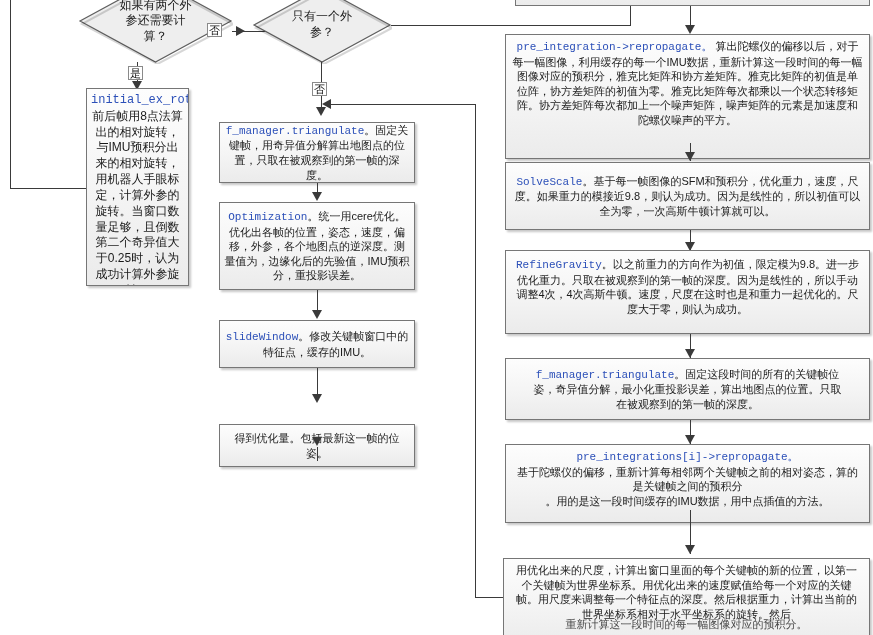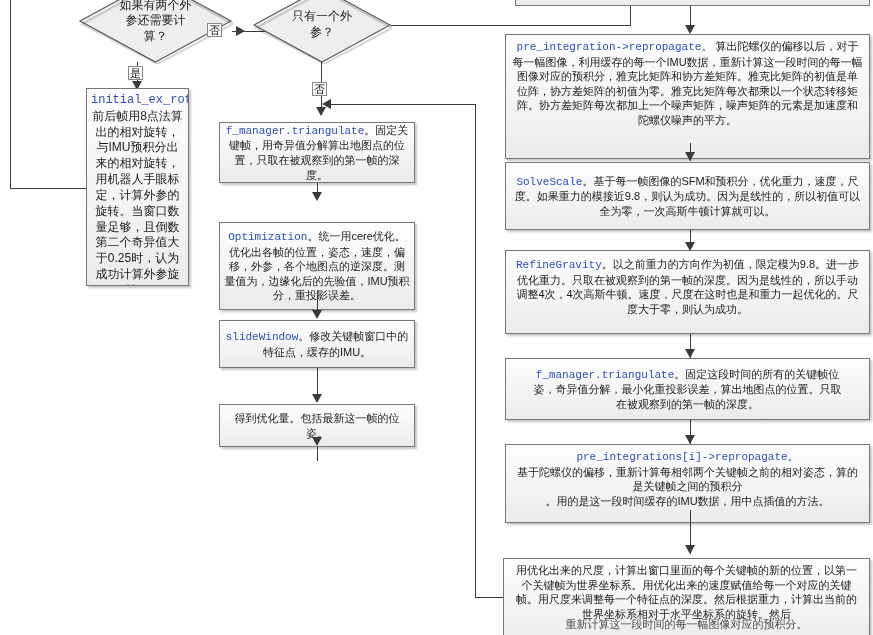--- a/index.html
+++ b/index.html
@@ -157,37 +157,37 @@
   </div>
 
   <div class="node fs11" style="left:219px; top:122px; width:196px; height:61px; display:flex; align-items:center; justify-content:center;">
     <div>
       <span class="code fs11">f_manager.triangulate</span><span class="fs11">。固定关键帧，用奇异值分解算出地图点的位置，只取在被观察到的第一帧的深度。</span>
     </div>
   </div>
   <div class="ln v" style="left:317px; top:183px; height:15px;"></div>
   <div class="arrowhead arrow-down" style="left:312px; top:192px;"></div>
 
-  <div class="node fs11" style="left:219px; top:202px; width:196px; height:88px; display:flex; align-items:center; justify-content:center;margin-top:20px;">
+  <div class="node fs11" style="left:219px; top:202px; width:196px; height:88px; display:flex; align-items:center; justify-content:center;">
     <div>
       <span class="code fs11">Optimization</span><span class="fs11">。统一用cere优化。优化出各帧的位置，姿态，速度，偏移，外参，各个地图点的逆深度。测量值为，边缘化后的先验值，IMU预积分，重投影误差。</span>
     </div>
   </div>
   <div class="ln v" style="left:317px; top:290px; height:26px;"></div>
   <div class="arrowhead arrow-down" style="left:312px; top:310px;"></div>
 
   <div class="node fs11" style="left:219px; top:320px; width:196px; height:48px; display:flex; align-items:center; justify-content:center;">
     <div>
       <span class="code fs11">slideWindow</span><span class="fs11">。修改关键帧窗口中的特征点，缓存的IMU。</span>
     </div>
   </div>
   <div class="ln v" style="left:317px; top:368px; height:32px;"></div>
   <div class="arrowhead arrow-down" style="left:312px; top:394px;"></div>
 
-  <div class="node fs11" style="left:219px; top:404px; width:196px; height:43px; display:flex; align-items:center; justify-content:flex-end;">
+  <div class="node fs11" style="left:219px; top:424px; width:196px; height:43px; display:flex; align-items:center; justify-content:flex-end;">
     <div>
       <span class="fs11">得到优化量。包括最新这一帧的位姿。</span>
     </div>
   </div>
   <div class="ln v" style="left:317px; top:447px; height:14px;"></div>
   <div class="arrowhead arrow-down" style="left:312px; top:437px;"></div>
 
 
   <div class="node" style="left:515px; top:-40px; width:355px; height:46px; box-shadow:none;"></div>
   <div class="ln v" style="left:690px; top:6px; height:25px;"></div>

